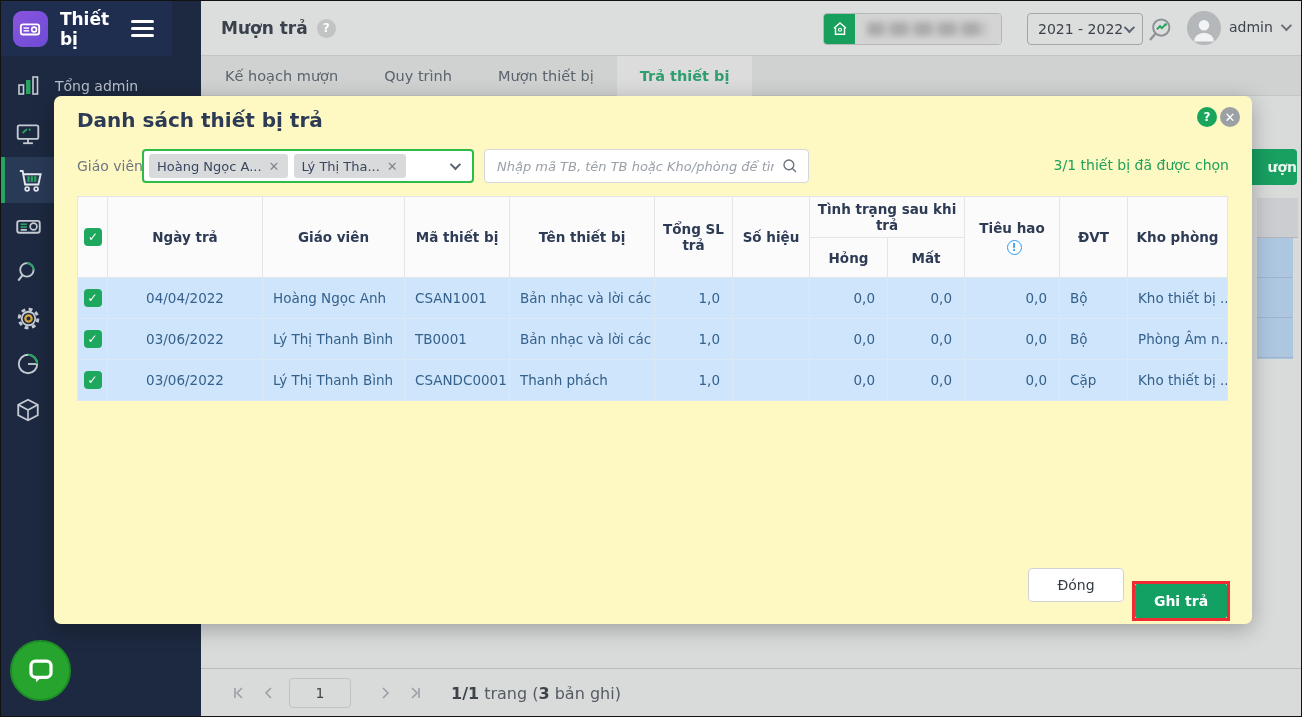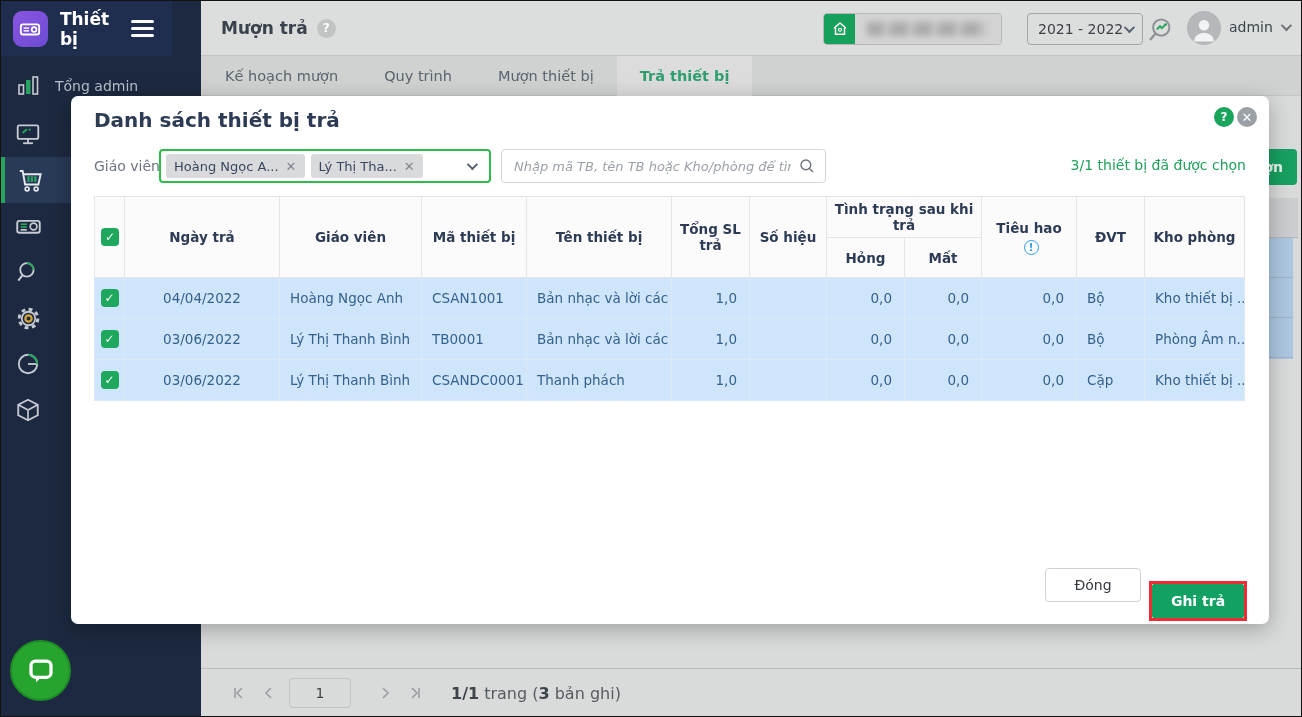--- a/index.html
+++ b/index.html
@@ -34,35 +34,35 @@
   .avatar svg { display:block; margin:3px auto 0; }
   .user-menu { position:absolute; left:1028px; top:18px; display:flex; align-items:center; gap:8px; font-size:14px; color:#3c444c; }
 
   
   .tabrow { position:absolute; left:200px; top:55px; width:1102px; height:40px; background:#d0d1d1; border-bottom:1px solid #c6c6c6; display:flex; z-index:2; }
   .tab { height:40px; line-height:40px; padding:0 23px; font-size:14.5px; color:#5a646e; cursor:pointer; }
   .tab:first-child { margin-left:1px; }
   .tab.active { background:#dbdcdb; color:#2f9e6e;font-weight:bold; }
 
   
-  .bg-borrow-btn { position:absolute; left:1236px; top:148px; width:60px; height:36px; background:#18a061; border-radius:4px; color:#eaf6ef; font-size:14px; font-weight:bold; display:flex; align-items:center; justify-content:flex-end; padding-right:14px; z-index:1; }
+  .bg-borrow-btn { position:absolute; left:1236px; top:148px; width:60px; height:36px; background:#18a061; border-radius:4px; color:#eaf6ef; font-size:14px; font-weight:bold; display:flex; align-items:center; justify-content:flex-end; z-index:1; }
   .bg-table-head { position:absolute; left:1256px; top:197px; width:41px; height:40px; background:#cbcdd0; border-bottom:1px solid #b3b5b8; z-index:1; }
   .bg-table-rows { position:absolute; left:1256px; top:237px; width:36px; height:121px; background:#aec7e1; z-index:1; }
   .bg-table-rows .sep { height:40px; border-bottom:1px solid #9fb4cc; }
 
   
   .pagination { position:absolute; left:200px; top:667px; width:1102px; height:49px; border-top:1px solid #b9bcbd; display:flex; align-items:center; z-index:2; }
   .pg-ic { margin-left:14px; display:flex; align-items:center; cursor:pointer; }
   .pg-ic:first-child { margin-left:30px; }
   .page-box { width:62px; height:30px; border:1px solid #c0c3c6; border-radius:4px; margin:0 12px; text-align:center; line-height:28px; font-size:14px; color:#444; background:transparent; }
   .pg-info { margin-left:28px; font-size:16px; color:#555c63; }
   .pg-info b { color:#3c434a; }
 
   
-  .modal { position:absolute; left:70px; top:95px; width:1198px; height:528px; background:#ffffff; border-radius:7px; box-shadow:0 5px 22px rgba(0,0,0,.28); z-index:10; }
+  .modal { position:absolute; left:53px; top:95px; width:1198px; height:528px; background:#fef9c3; border-radius:7px; box-shadow:0 5px 22px rgba(0,0,0,.28); z-index:10; }
   .modal-title { position:absolute; left:23px; top:12px; font-size:20px; font-weight:bold; color:#2d3b55; }
   .modal-help { position:absolute; left:1143px; top:11px; width:20px; height:20px; border-radius:50%; background:#1aa55d; color:#fff; font-size:12px; font-weight:bold; display:flex; align-items:center; justify-content:center; cursor:pointer; }
   .modal-close { position:absolute; left:1166px; top:11px; width:20px; height:20px; border-radius:50%; background:#9ba0a5; color:#fff; font-size:13px; display:flex; align-items:center; justify-content:center; cursor:pointer; }
 
   .filter-label { position:absolute; left:23px; top:62px; font-size:14px; color:#6e7682; }
   .teacher-select { position:absolute; left:88px; top:53px; width:332px; height:34px; border:2px solid #2dbb49; border-radius:4px; background:#fff; display:flex; align-items:center; padding-left:5px; }
   .chip { background:#d9dadb; border-radius:3px; height:24px; display:flex; align-items:center; padding:0 8px; margin-right:6px; font-size:13px; color:#3a4660; }
   .chip .x { margin-left:7px; color:#80868f; font-size:13px; cursor:pointer; }
   .teacher-select .chev { position:absolute; right:14px; border-color:#5a6470; }
 

